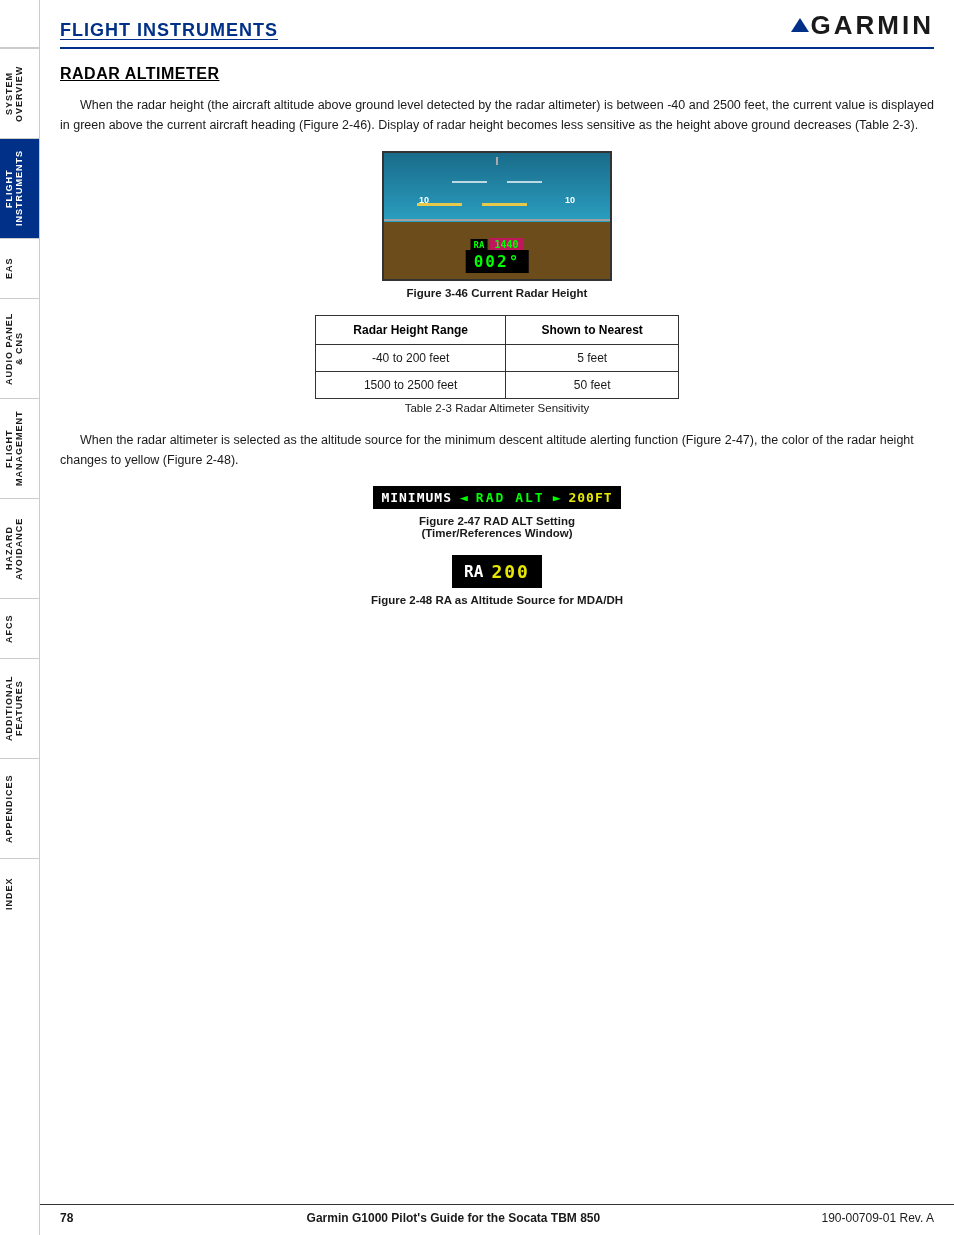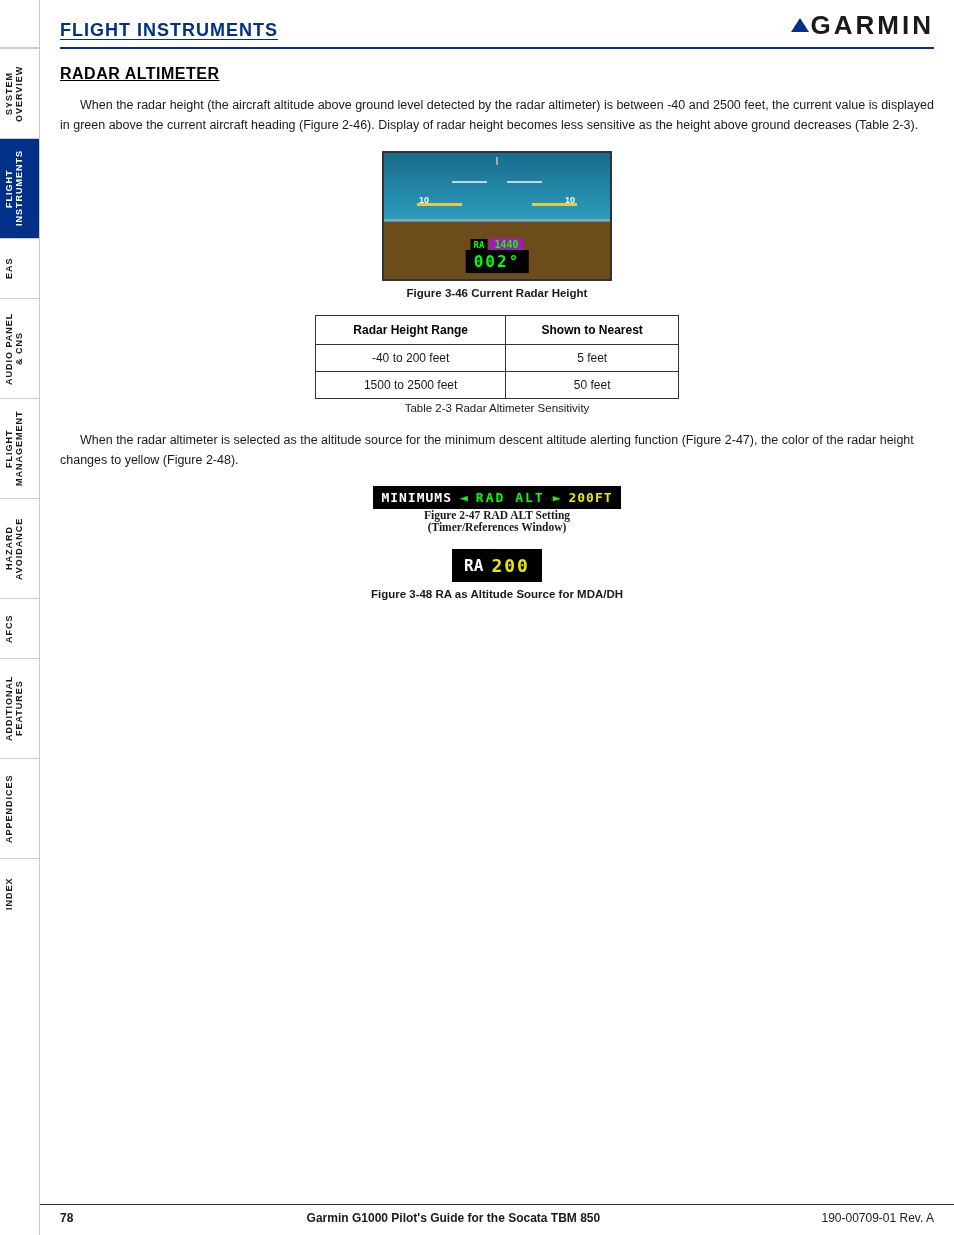--- a/index.html
+++ b/index.html
@@ -188,21 +188,21 @@
     .ra-label {
       background: #000;
       color: #0f0;
       font-size: 9px;
       font-weight: bold;
       padding: 1px 3px;
       font-family: monospace;
     }
 
     .ra-value {
-      background: #a21caf;
+      background: #be185d;
       color: #0f0;
       font-size: 10px;
       font-weight: bold;
       padding: 1px 5px;
       font-family: monospace;
     }
 
     
     .heading-display {
       position: absolute;
@@ -420,21 +420,21 @@
       <div class="top-tick"></div>
 
       <div style="position:absolute; top:22%; left:50%; transform:translateX(-50%); width:120px;">
         <div style="display:flex; align-items:center; justify-content:center; position:relative; margin-bottom:0;">
           <div style="width:35px; height:2px; background:#fff; opacity:0.7;"></div>
           <div style="width:20px;"></div>
           <div style="width:35px; height:2px; background:#fff; opacity:0.7;"></div>
         </div>
       </div>
 
-      <div style="position:absolute; top:40%; left:50%; transform:translateX(-50%); width:160px; display:flex; align-items:center; justify-content:space-between;">
+      <div style="position:absolute; top:40%; left:50%; transform:translateX(-50%); width:160px; display:flex; align-items:center; justify-content:flex-start;">
         <span style="font-size:9px; color:#fff; font-weight:bold; position:absolute; left:2px; top:-8px;">10</span>
         <div style="width:45px; height:3px; background:#e8c84a;"></div>
         <div style="width:20px;"></div>
         <div style="width:45px; height:3px; background:#e8c84a;"></div>
         <span style="font-size:9px; color:#fff; font-weight:bold; position:absolute; right:2px; top:-8px;">10</span>
       </div>
 
       <div class="ra-readout">
         <span class="ra-label">RA</span>
         <span class="ra-value">1440</span>
@@ -470,32 +470,32 @@
   <p class="body-text">When the radar altimeter is selected as the altitude source for the minimum descent altitude alerting function (Figure 2-47), the color of the radar height changes to yellow (Figure 2-48).</p>
 
   <div class="figure-container">
     <div class="minimums-display">
       <span class="min-label">MINIMUMS</span>
       <span class="min-arrow-left">◄</span>
       <span class="min-center">RAD ALT</span>
       <span class="min-arrow-right">►</span>
       <span class="min-value">200FT</span>
     </div>
-    <div class="figure-caption" style="font-family:Liberation Serif, serif;">
+    <div class="figure-caption" style="margin-top:6px;">
       <span>Figure 2-47  RAD ALT Setting</span><br>
       <span>(Timer/References Window)</span>
     </div>
   </div>
 
   <div class="figure-container" style="margin-top: 10px;">
     <div class="ra200-display">
       <span class="ra200-label">RA</span>
       <span class="ra200-value">200</span>
     </div>
-    <div class="figure-caption" style="margin-top:6px;">Figure 3-48  RA as Altitude Source for MDA/DH</div>
+    <div class="figure-caption" style="margin-top:6px;">Figure 2-48  RA as Altitude Source for MDA/DH</div>
   </div>
 </div>
 
 <div class="page-footer">
   <span class="footer-page-num">78</span>
   <span class="footer-title">Garmin G1000 Pilot's Guide for the Socata TBM 850</span>
   <span class="footer-doc-num">190-00709-01  Rev. A</span>
 </div>
 
 </body></html>

